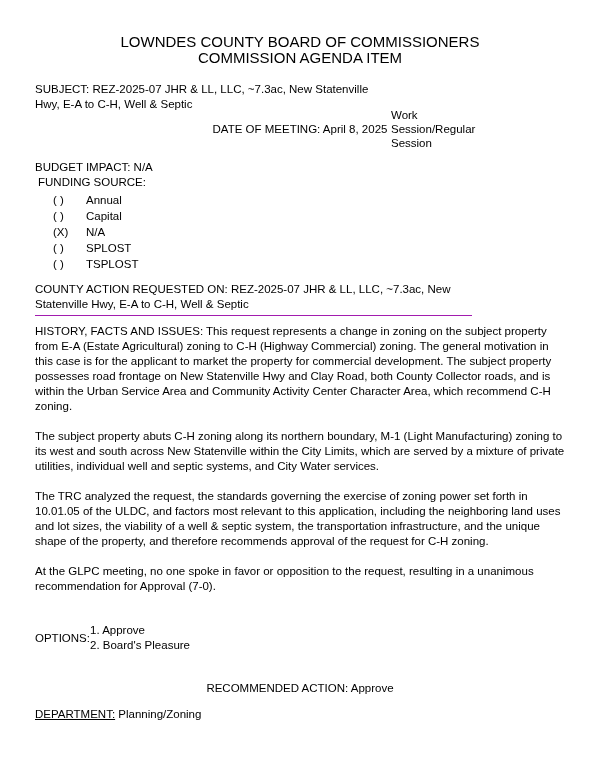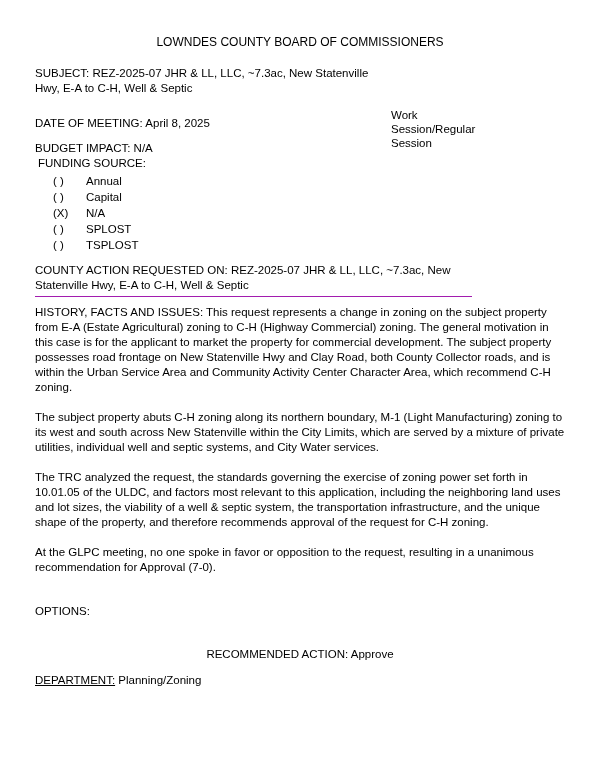--- a/index.html
+++ b/index.html
@@ -15,37 +15,37 @@
     color: #000000;
     font-family: "Liberation Sans", sans-serif;
     font-size: 11.5px;
     line-height: 15px;
     box-sizing: border-box;
     padding: 34px 35px 20px 35px;
     overflow: hidden;
   }
   .title-block {
     text-align: center;
-    font-size: 12px;
+    font-size: 15px;
     line-height: 16px;
     margin-bottom: 16px;
   }
   .subject {
     width: 350px;
     margin-top: 14px;
   }
   .session-block {
     position: absolute;
     left: 391px;
     top: 108px;
     width: 90px;
     line-height: 14px;
   }
-  .date-line { margin-top: 20px; }
-  .budget-line { margin-top: 10px; }
+  .date-line { margin-top: 10px; text-align: center; }
+  .budget-line { margin-top: 23px; }
   .funding-label { margin-top: 0px; padding-left: 3px; }
   .funding-list { margin-top: 2px; padding-left: 18px; }
   .funding-row { line-height: 16px; display: flex; }
   .funding-mark { width: 33px; flex: 0 0 33px; }
   .county-action {
     margin-top: 10px;
     width: 437px;
     border-bottom: 1px solid #a21caf;
     padding-bottom: 3px;
   }
@@ -64,20 +64,21 @@
   .label-underline { text-decoration: underline; }
   .admin-line { margin-top: 13px; }
 </style>
 </head>
 <body>
 
 <div class="page">
 
   <div class="title-block">
     <div>LOWNDES COUNTY BOARD OF COMMISSIONERS</div>
+    <div>COMMISSION AGENDA ITEM</div>
   </div>
 
   <div class="subject">SUBJECT: REZ-2025-07 JHR &amp; LL, LLC, ~7.3ac, New Statenville Hwy, E-A to C-H, Well &amp; Septic</div>
 
   <div class="session-block">Work Session/Regular Session</div>
 
   <div class="date-line">DATE OF MEETING: April 8, 2025</div>
 
   <div class="budget-line">BUDGET IMPACT: N/A</div>
 
@@ -111,20 +112,24 @@
   <div class="para">HISTORY, FACTS AND ISSUES: This request represents a change in zoning on the subject property from E-A (Estate Agricultural) zoning to C-H (Highway Commercial) zoning.  The general motivation in this case is for the applicant to market the property for commercial development. The subject property possesses road frontage on New Statenville Hwy and Clay Road, both County Collector roads, and is within the Urban Service Area and Community Activity Center Character Area, which recommend C-H zoning.</div>
 
   <div class="para">The subject property abuts C-H zoning along its northern boundary, M-1 (Light Manufacturing) zoning to its west and south across New Statenville within the City Limits, which are served by a mixture of private utilities, individual well and septic systems, and City Water services.</div>
 
   <div class="para">The TRC analyzed the request, the standards governing the exercise of zoning power set forth in 10.01.05 of the ULDC, and factors most relevant to this application, including the neighboring land uses and lot sizes, the viability of a well &amp; septic system, the transportation infrastructure, and the unique shape of the property, and therefore recommends approval of the request for C-H zoning.</div>
 
   <div class="para">At the GLPC meeting, no one spoke in favor or opposition to the request, resulting in a unanimous recommendation for Approval (7-0).</div>
 
   <div class="options-block">
     <span class="options-label">OPTIONS:</span>
+    <span>
+      <div class="option-line">1. Approve</div>
+      <div class="option-line">2. Board's Pleasure</div>
+    </span>
   </div>
 
   <div class="recommended">RECOMMENDED ACTION: Approve</div>
 
   <div class="dept-line">
     <span class="dept-left">
       <span class="label-underline">DEPARTMENT:</span>
       <span>Planning/Zoning</span>
     </span>
   </div>

